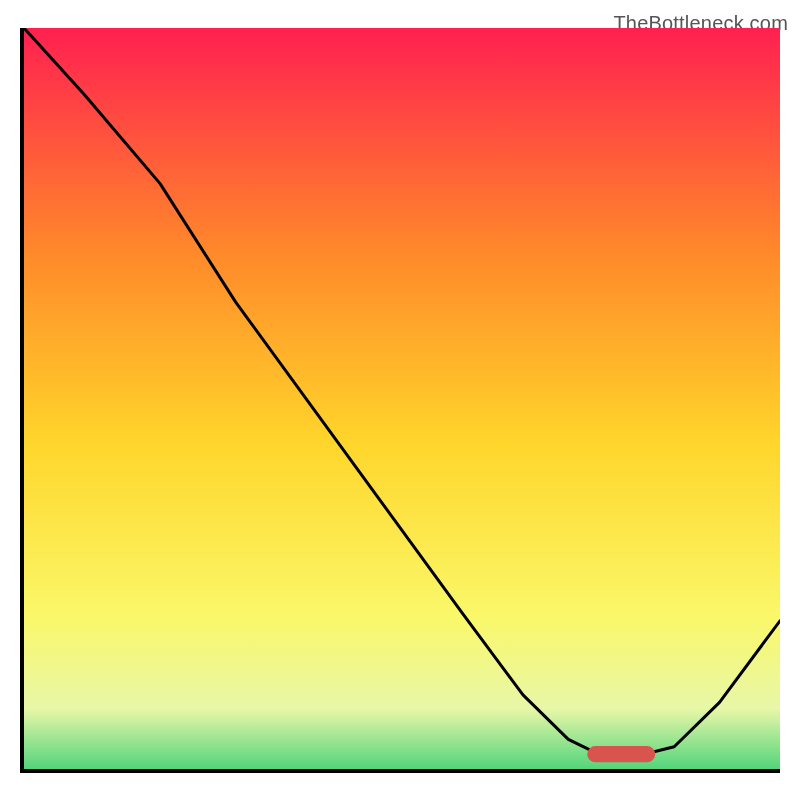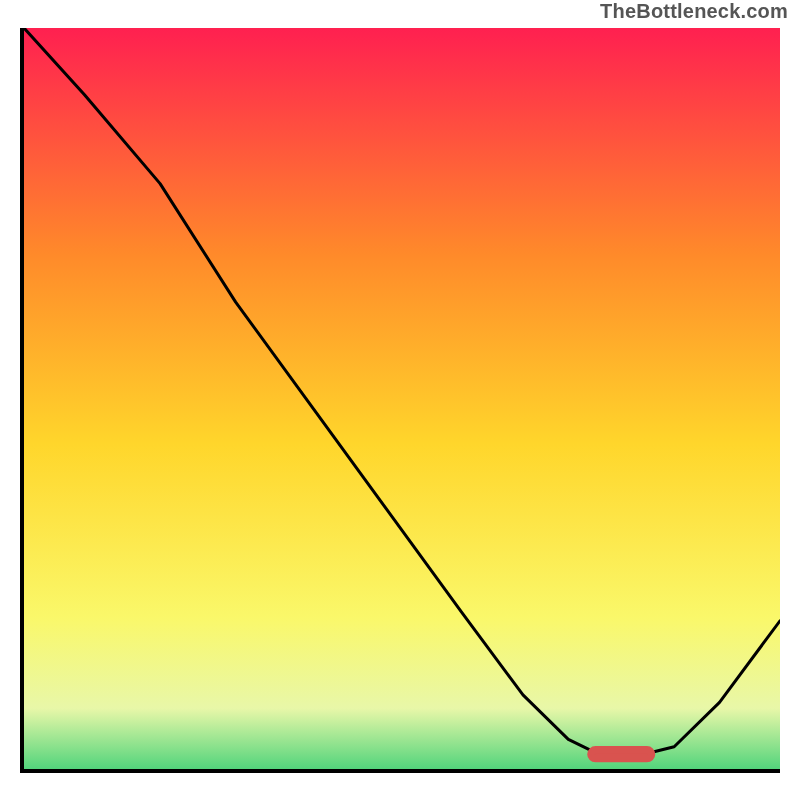--- a/index.html
+++ b/index.html
@@ -46,24 +46,24 @@
     stroke-width: 3;
     stroke-linecap: round;
     stroke-linejoin: round;
   }
   .marker {
     fill: #d9534f;
     stroke: #d9534f;
   }
   .watermark {
     position: absolute;
-    top: 0;
+    top: 12px;
     right: 12px;
     font-size: 20px;
-    font-weight: bold;
+    font-weight: normal;
     color: #555;
     letter-spacing: 0.2px;
     margin-left: 32px;
   }
 </style>
 </head>
 <body>
 
 <div class="chart-container">
 

